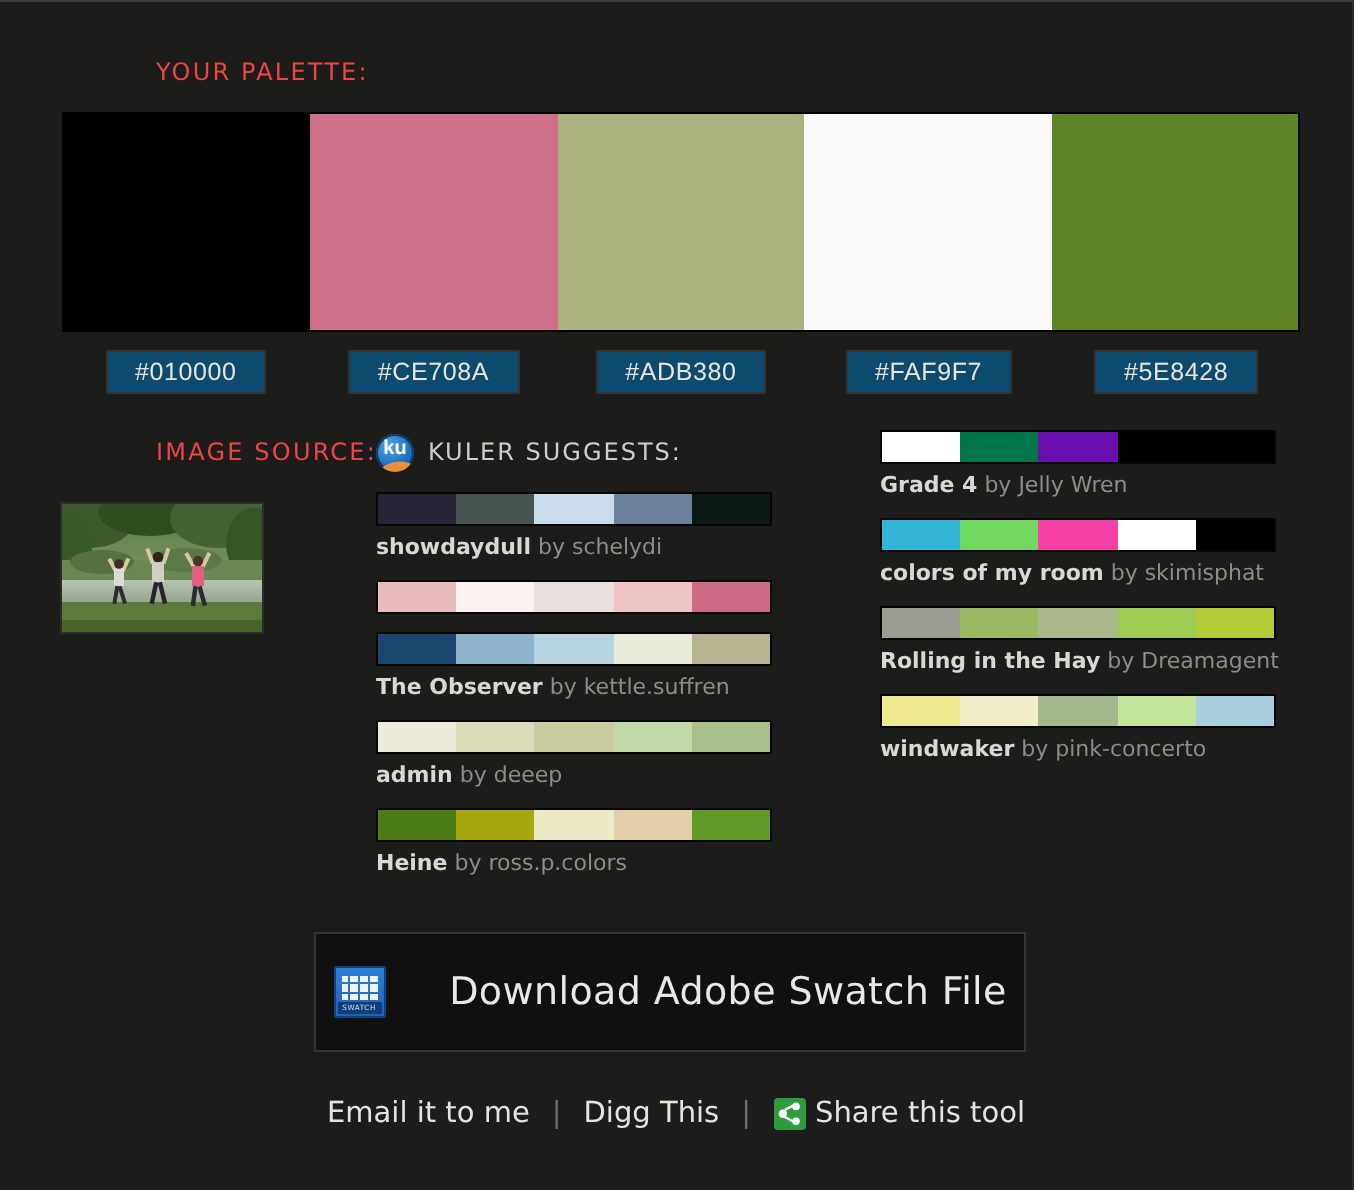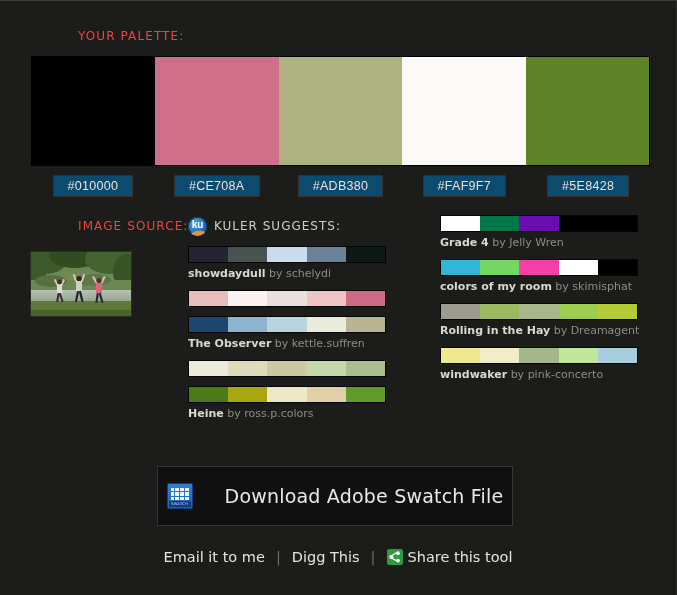--- a/index.html
+++ b/index.html
@@ -382,20 +382,21 @@
           <div class="sugg-meta"><span class="pname">The Observer</span><span class="pby"> by kettle.suffren</span></div>
         </div>
         <div class="sugg-row">
           <div class="sugg-strip">
             <div class="c" style="background: rgb(236, 234, 219);"></div>
             <div class="c" style="background: rgb(220, 220, 187);"></div>
             <div class="c" style="background: rgb(202, 203, 158);"></div>
             <div class="c" style="background: rgb(195, 217, 168);"></div>
             <div class="c" style="background: rgb(169, 191, 140);"></div>
           </div>
+          <div class="sugg-meta"><span class="pname">admin</span><span class="pby"> by deeep</span></div>
         </div>
         <div class="sugg-row">
           <div class="sugg-strip">
             <div class="c" style="background: rgb(76, 122, 21);"></div>
             <div class="c" style="background: rgb(167, 167, 15);"></div>
             <div class="c" style="background: rgb(235, 233, 198);"></div>
             <div class="c" style="background: rgb(227, 207, 167);"></div>
             <div class="c" style="background: rgb(98, 154, 39);"></div>
           </div>
           <div class="sugg-meta"><span class="pname">Heine</span><span class="pby"> by ross.p.colors</span></div>

